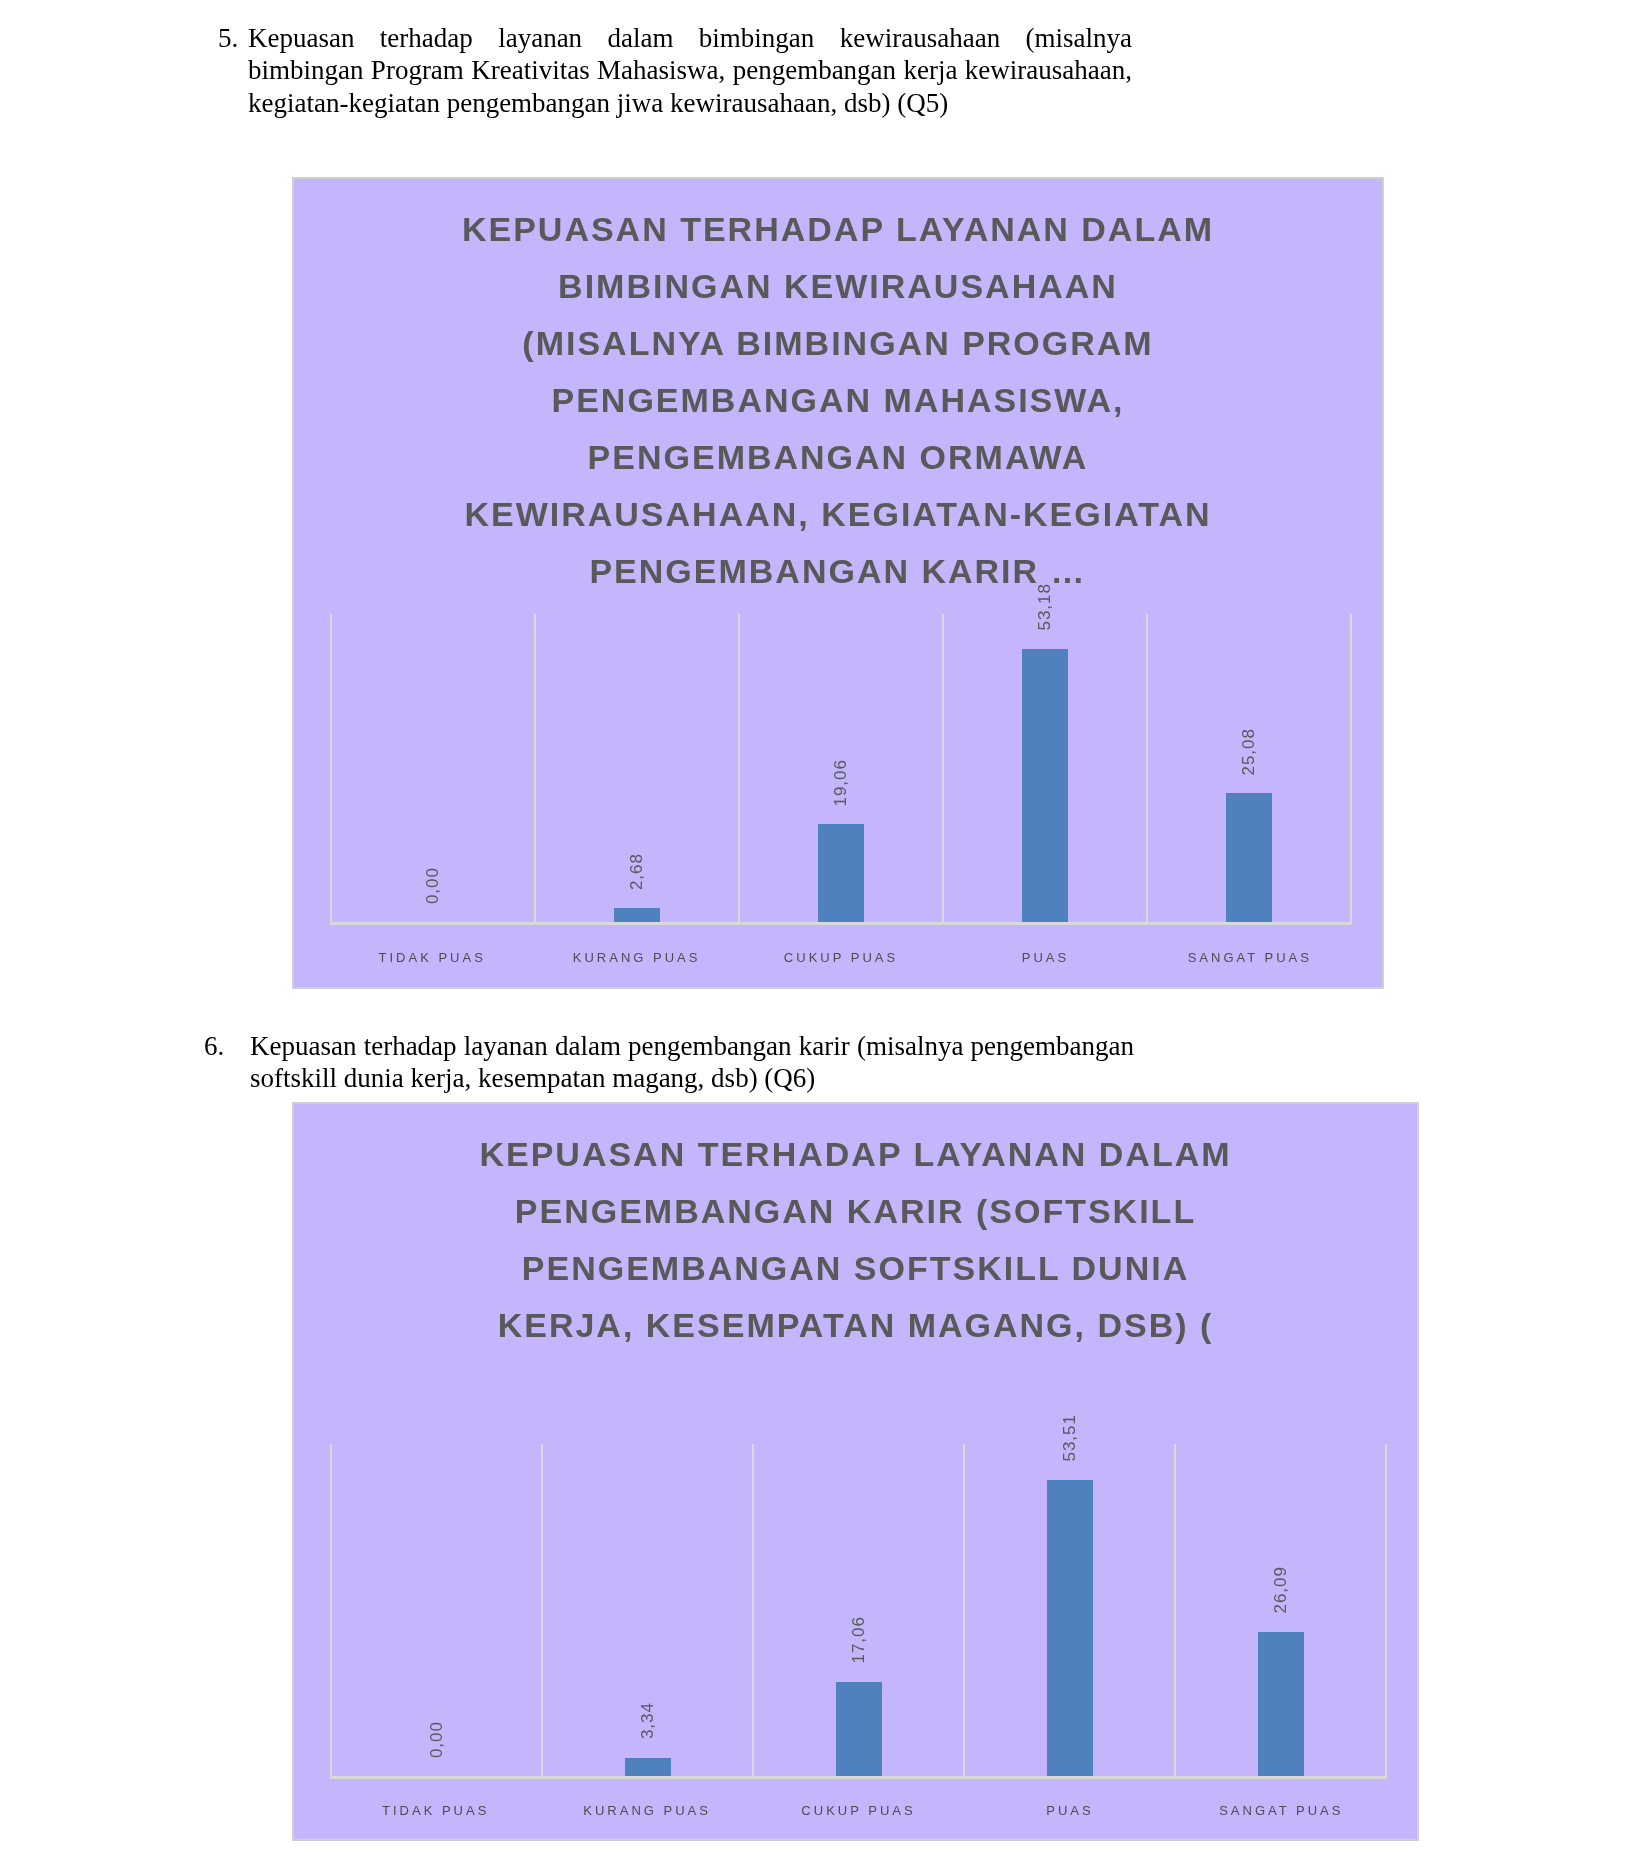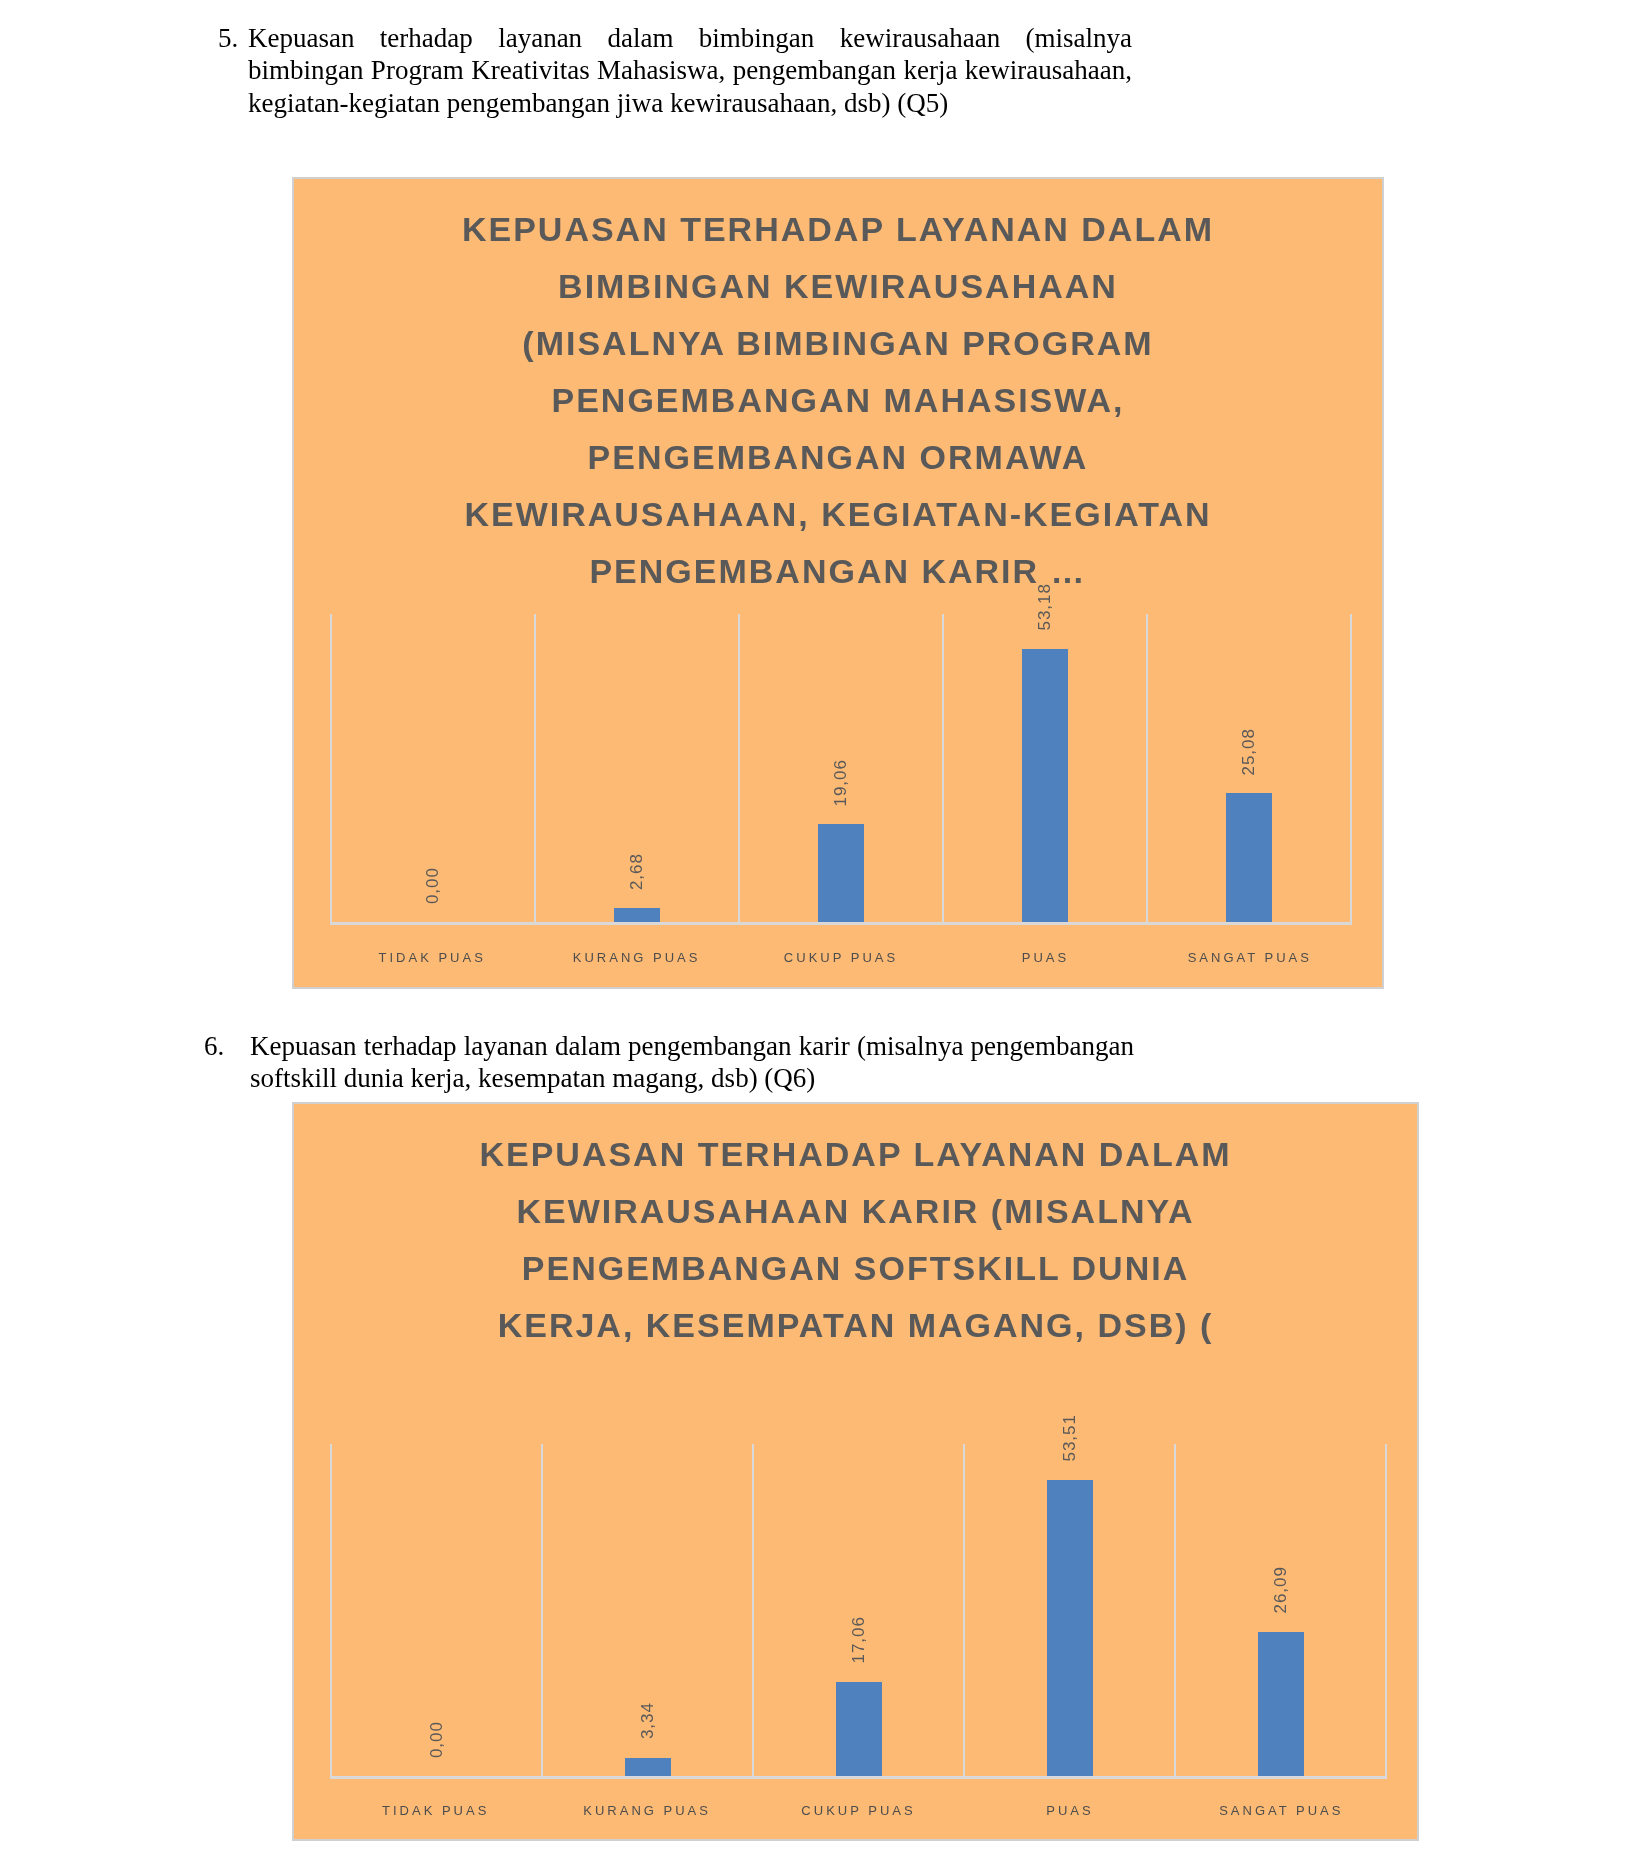--- a/index.html
+++ b/index.html
@@ -12,21 +12,21 @@
     position:absolute;font-size:27px;line-height:1.2;text-align:justify;
     text-justify:inter-word;color:#000;
   }
   .para .num{position:absolute;}
   #para5{left:248px;top:22px;width:884px;}
   #para5 .num{left:-30px;}
   #para6{left:250px;top:1030px;width:884px;}
   #para6 .num{left:-46px;}
   
   .chart{
-    position:absolute;background:#fdba74;border:2px solid #d0d0d0;
+    position:absolute;background:#c4b5fd;border:2px solid #d0d0d0;
     font-family:"Liberation Sans", sans-serif;
   }
   #chart1{left:292px;top:177px;width:1088px;height:808px;}
   #chart2{left:292px;top:1102px;width:1123px;height:735px;}
   .chart-title{
     position:absolute;left:0;right:0;top:22px;text-align:center;
     font-weight:bold;font-size:34px;line-height:57px;letter-spacing:2px;
     color:var(--text,#595959);
   }
   .plot{
@@ -106,21 +106,21 @@
 </div>
 
 <div class="para" id="para6">
   <span class="num">6.</span>
   <span>Kepuasan terhadap layanan dalam pengembangan karir (misalnya pengembangan softskill dunia kerja, kesempatan magang, dsb) (Q6)</span>
 </div>
 
 <div class="chart" id="chart2" style="--bar: #4e81bd; --text: #595959; --line: #d9d9d9;">
   <div class="chart-title">
       <div class="title-line">KEPUASAN TERHADAP LAYANAN DALAM</div>
-      <div class="title-line">KEWIRAUSAHAAN KARIR (MISALNYA</div>
+      <div class="title-line">PENGEMBANGAN KARIR (SOFTSKILL</div>
       <div class="title-line">PENGEMBANGAN SOFTSKILL DUNIA</div>
       <div class="title-line">KERJA, KESEMPATAN MAGANG, DSB) (</div>
     </div>
   <div class="plot">
       <div class="col">
         <div class="bar" style="height: 0%;"></div>
         <div class="vlabel" style="bottom: calc(0% + 18px);">0,00</div>
       </div>
       <div class="col">
         <div class="bar" style="height: 5.56667%;"></div>

